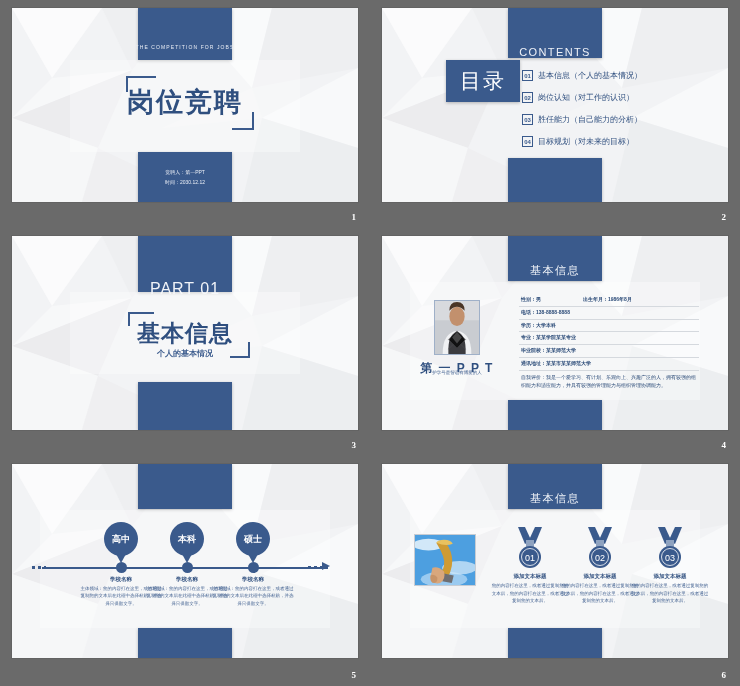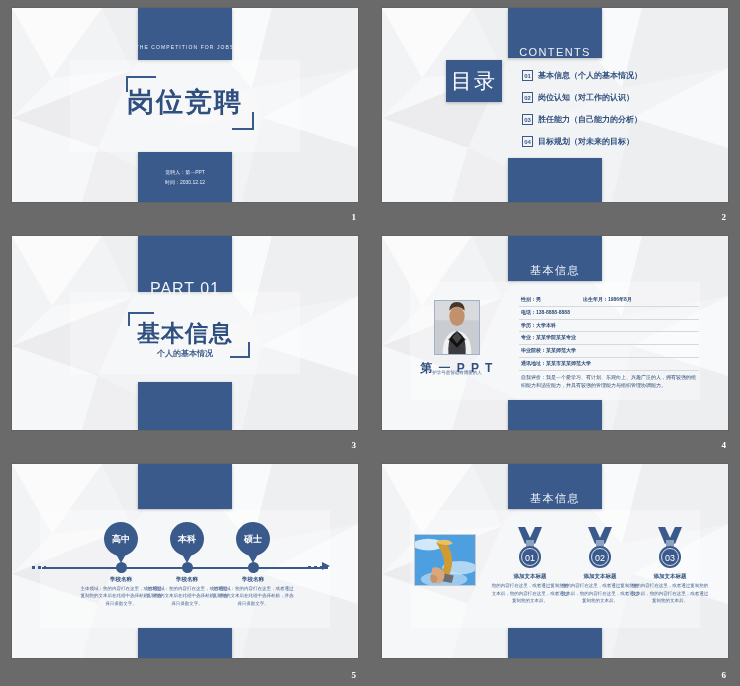--- a/index.html
+++ b/index.html
@@ -79,34 +79,34 @@
   
   .s2-band-top { height: 50px; }
   .s2-band-bottom { height: 44px; }
   .s2-contents {
     position: absolute; top: 38px; left: 0; width: 100%;
     text-align: center; color: #eef1f7;
     font-size: 11px; letter-spacing: 1.4px;
   }
   .s2-mulu {
     position: absolute; left: 64px; top: 52px;
-    width: 56px; height: 42px; background: #3a5a8c;
+    width: 74px; height: 42px; background: #3a5a8c;
     display: flex; align-items: center; justify-content: center;
     color: #fff; font-size: 21px; letter-spacing: 2px;
     box-shadow: 0 1px 3px rgba(0,0,0,0.25);
   }
   .s2-list { position: absolute; left: 140px; top: 62px; }
   .s2-item { display: flex; align-items: center; margin-bottom: 11px; }
   .s2-num {
     width: 11px; height: 11px; border: 1px solid #3a5a8c;
     color: #3a5a8c; font-size: 6px; font-weight: bold;
     display: flex; align-items: center; justify-content: center;
     margin-right: 5px; flex: none;
   }
-  .s2-label { font-size: 8px; color: #2f4f7f; font-weight: bold; text-align: right; }
+  .s2-label { font-size: 8px; color: #2f4f7f; font-weight: normal; text-align: right; }
   
   .s3-band-top { height: 56px; }
   .s3-band-bottom { height: 48px; }
   .s3-part {
     position: absolute; top: 44px; left: 0; width: 100%;
     text-align: center; color: #f0f3f8;
     font-size: 16px; letter-spacing: 1px;
   }
   .s3-panel { top: 56px; width: 230px; height: 82px; }
   .s3-title {

